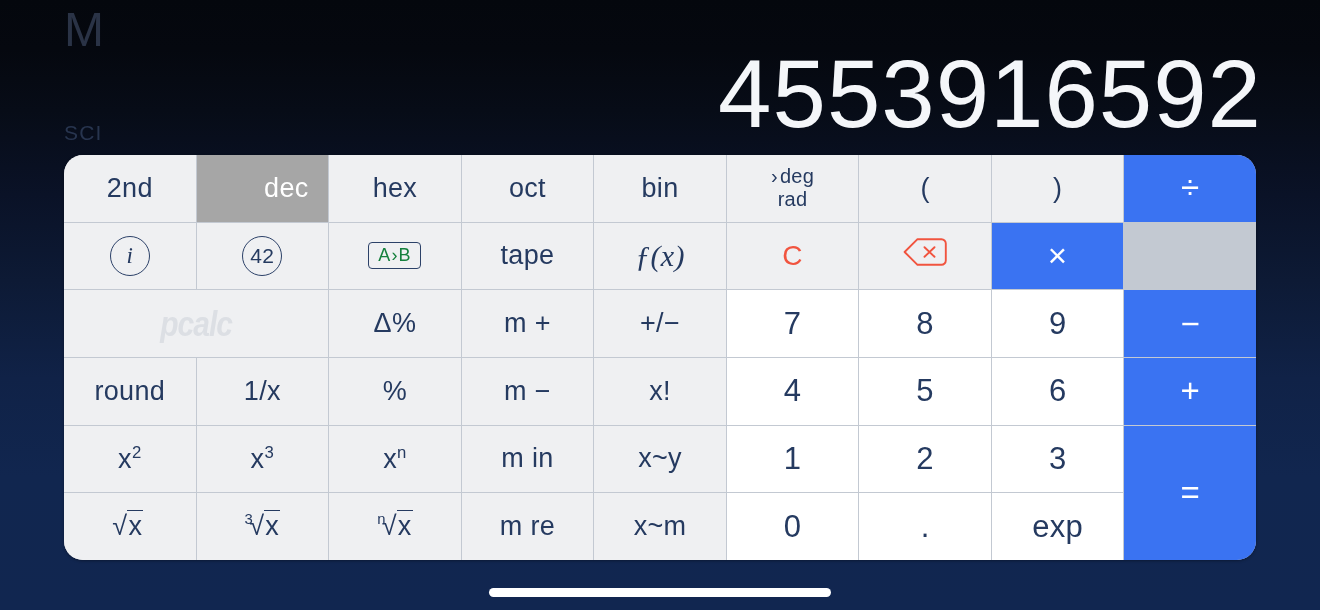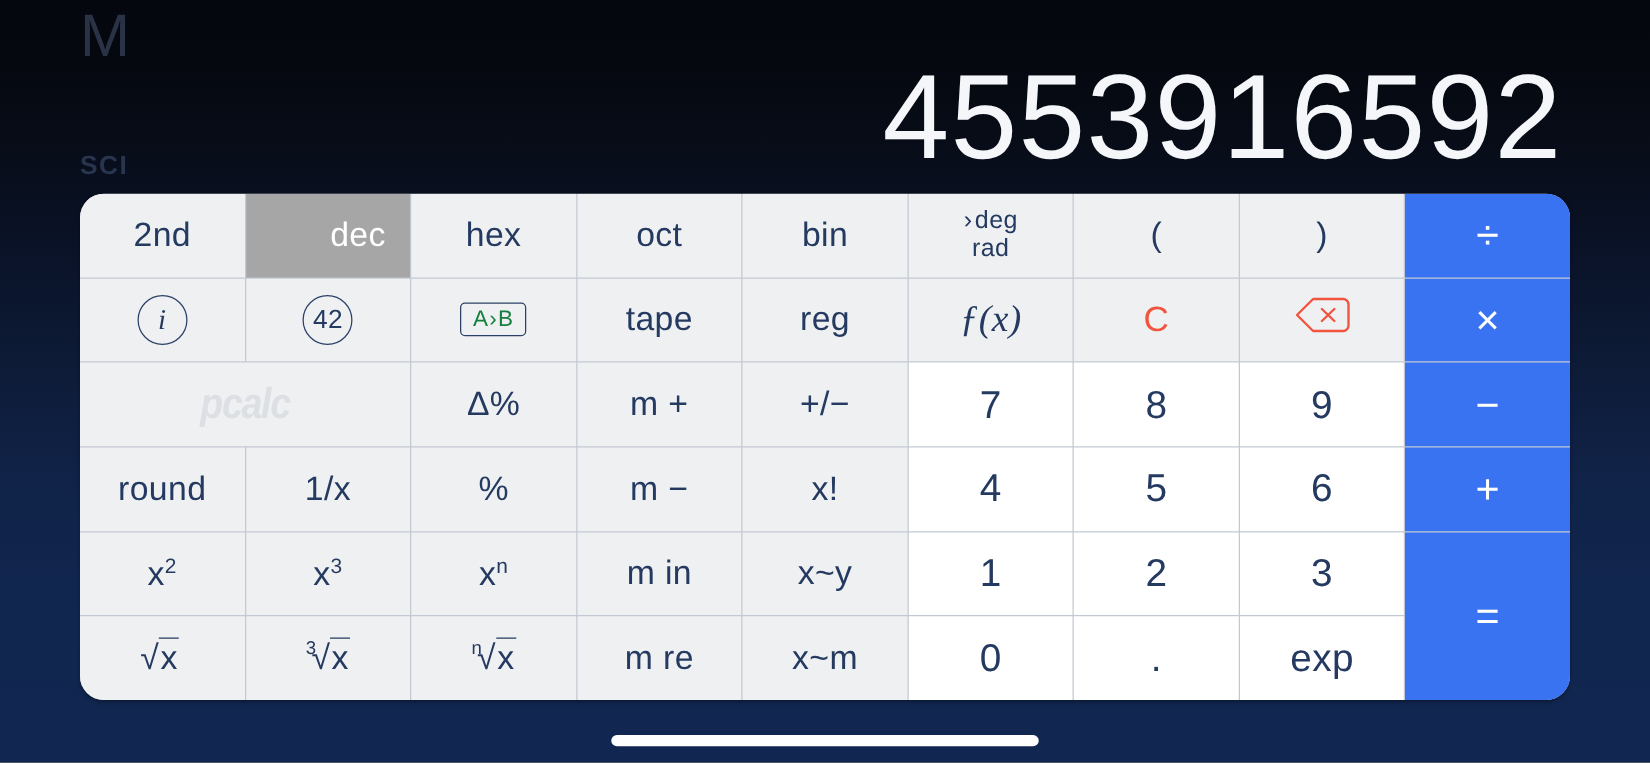--- a/index.html
+++ b/index.html
@@ -43,27 +43,27 @@
     font-weight: 300;
     color: #2a3346;
     letter-spacing: 0.5px;
     line-height: 1;
   }
   .mode-indicator {
     position: absolute;
     left: 64px;
     top: 121px;
     font-size: 21px;
-    font-weight: 700;
+    font-weight: 400;
     color: #28354f;
     letter-spacing: 1.2px;
   }
   .readout {
     position: absolute;
-    right: 70px;
+    right: 58px;
     top: 46px;
     font-size: 96px;
     font-weight: 300;
     color: #f4f6f9;
     letter-spacing: 1px;
     line-height: 1;
     white-space: nowrap;
   }
   
   .keypad {
@@ -210,23 +210,20 @@
     <div class="key">
       <span class="circ">42</span>
     </div>
     <div class="key">
       <span class="boxab"><span>A</span><span>›</span><span>B</span></span>
     </div>
     <div class="key">
         <span>tape</span>
       </div>
     <div class="key">
-        <span>reg</span>
-      </div>
-    <div class="key">
         <span class="fx">ƒ(x)</span>
       </div>
     <div class="key red">
         <span>C</span>
       </div>
     <div class="key">
       <span class="bksp">
         <svg width="46" height="30" viewBox="0 0 46 30" fill="none" aria-hidden="true">
           <path d="M15.5 2.2 H39.5 a4.3 4.3 0 0 1 4.3 4.3 V23.5 a4.3 4.3 0 0 1 -4.3 4.3 H15.5 L2.6 15 Z" stroke="#f1543f" stroke-width="1.9" fill="none" stroke-linejoin="round"></path>
           <path d="M22.5 10.2 L32.5 19.8 M32.5 10.2 L22.5 19.8" stroke="#f1543f" stroke-width="1.9" stroke-linecap="round"></path>

